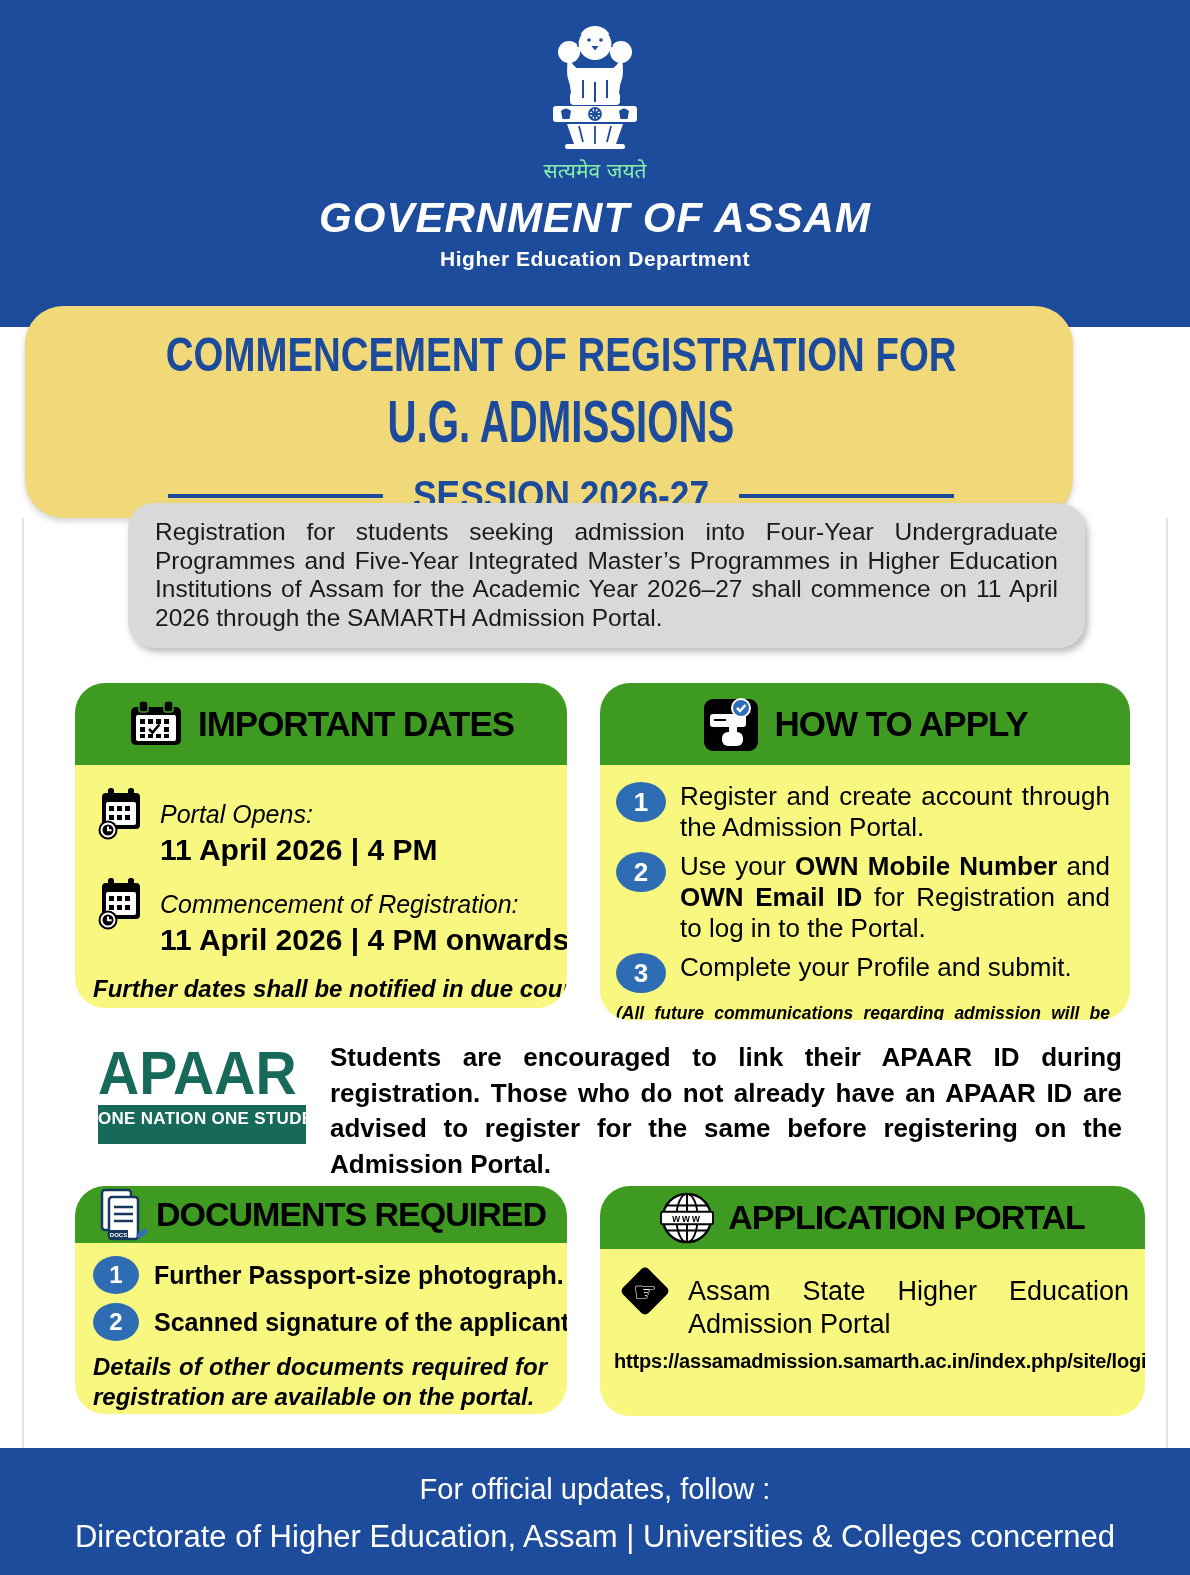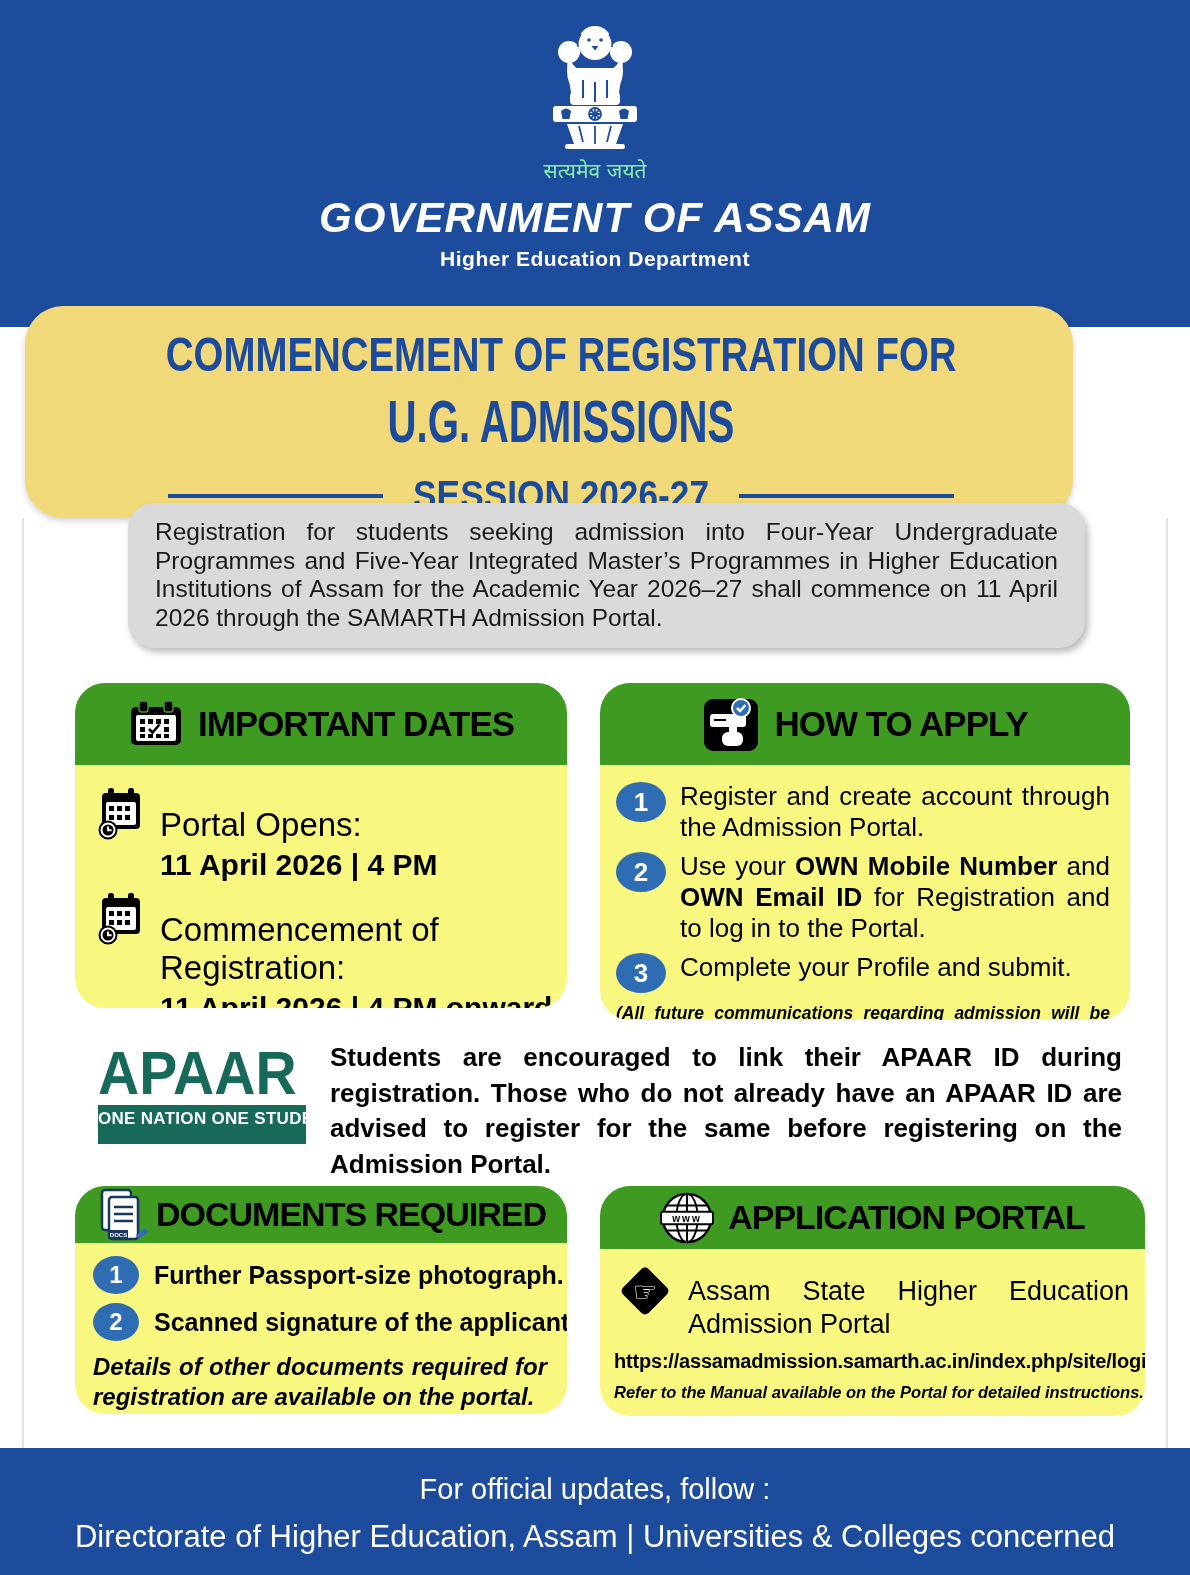--- a/index.html
+++ b/index.html
@@ -42,21 +42,21 @@
   .card-header{background:var(--card-green,#3f9a22);display:flex;align-items:center;justify-content:center;gap:14px;flex:0 0 auto;}
   .card-title{font-weight:bold;color:#000;letter-spacing:-1px;white-space:nowrap;}
   .card-body{background:var(--card-yellow,#f8f780);flex:1;}
 
   #dates{left:75px;top:683px;width:492px;height:325px;}
   #dates .card-header{height:82px;}
   #dates .card-title{font-size:35px;}
   #dates .card-body{padding:12px 18px 0 22px;box-sizing:border-box;}
   .date-row{display:flex;gap:15px;margin-top:9px;}
   .date-icon{width:48px;height:54px;flex:0 0 auto;}
-  .dlabel{font-size:33px;color:#000;margin-top:20px;}
+  .dlabel{font-size:25px;color:#000;margin-top:14px;font-style:italic;}
   .dvalue{font-size:30px;font-weight:bold;color:#000;margin-top:4px;white-space:nowrap;}
   .dates-note{font-size:24px;font-weight:bold;font-style:italic;color:#000;margin-top:18px;margin-left:-4px;white-space:nowrap;}
 
   #apply{left:600px;top:683px;width:530px;height:337px;}
   #apply .card-header{height:82px;}
   #apply .card-title{font-size:35px;}
   #apply .card-body{padding:8px 20px 0 16px;box-sizing:border-box;}
   .step{display:flex;margin-top:8px;}
   .num{flex:0 0 auto;width:50px;height:40px;border-radius:50%;background:var(--step-blue,#2e6cb4);
        color:#fff;font-size:26px;font-weight:bold;display:flex;align-items:center;justify-content:center;
@@ -303,21 +303,20 @@
     </div>
     <div class="card-body">
       <div class="portal-row">
         <svg class="diamond-wrap" viewBox="0 0 62 62">
           <rect x="13" y="13" width="36" height="36" rx="5" transform="rotate(45 31 31)" fill="#000"></rect>
           <text x="31" y="41" text-anchor="middle" font-size="27" fill="#fff" font-family="DejaVu Sans, sans-serif">☞</text>
         </svg>
         <div class="portal-name">Assam State Higher Education Admission Portal</div>
       </div>
       <div class="portal-url">https://assamadmission.samarth.ac.in/index.php/site/login</div>
-      <div class="portal-note">Refer to the Manual available on the Portal for detailed instructions.</div>
     </div>
   </section>
 
   <div class="footer">
     <div class="footer-line1">For official updates, follow :</div>
     <div class="footer-line2">Directorate of Higher Education, Assam  |  Universities &amp; Colleges concerned</div>
   </div>
 
 </div>
 

